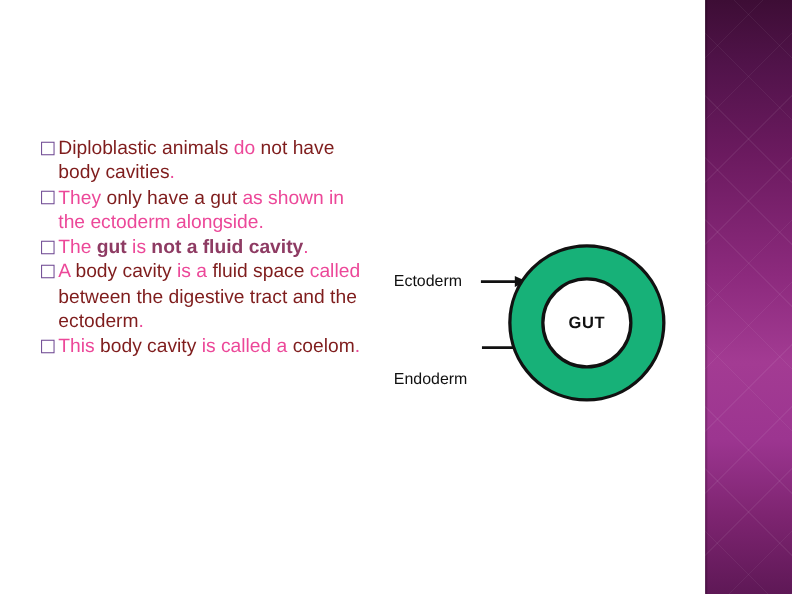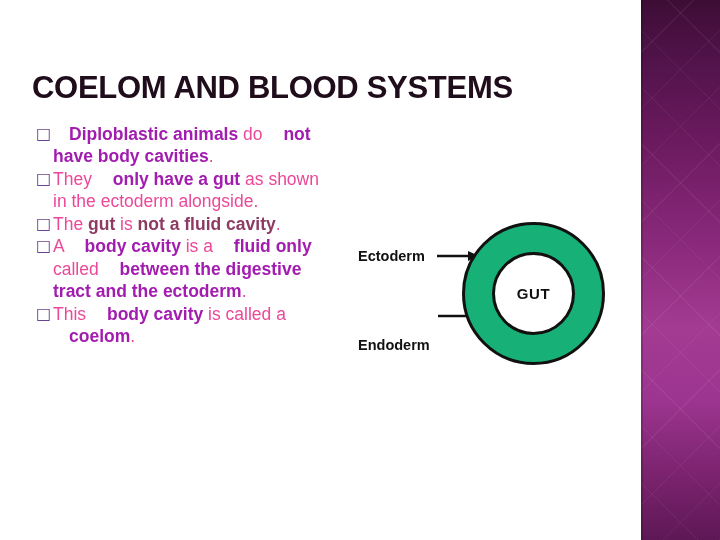--- a/index.html
+++ b/index.html
@@ -93,23 +93,22 @@
     width: 17px;
     font-size: 16px;
     line-height: 1.33;
     color: #6b4490;
     font-family: "DejaVu Sans", sans-serif;
   }
   .bullet-text {
     flex: 1 1 auto;
   }
   .hl-purple {
-    color: #a21caf;
-    font-weight: bold;
-    margin-left: 16px;
+    color: #7f1d1d;
+    font-weight: normal;
   }
   .hl-wine {
     color: #8e3b63;
     font-weight: bold;
   }
   .plain {
     color: #ec4899;
     font-weight: normal;
   }
 
@@ -150,57 +149,56 @@
     font-family: "Liberation Sans", sans-serif;
     font-size: 15px;
     font-weight: bold;
     color: #111111;
     letter-spacing: 0.6px;
   }
   .diagram-label {
     position: absolute;
     font-family: "Liberation Sans", sans-serif;
     font-size: 14.5px;
-    font-weight: bold;
+    font-weight: normal;
     color: #111111;
     white-space: nowrap;
   }
   #ectoderm-label { left: 0px; top: 30px; }
   #endoderm-label { left: 0px; top: 90px; margin-top: 29px; }
   #ectoderm-arrow { position: absolute; left: 79px; top: 31px; }
   #endoderm-arrow { position: absolute; left: 80px; top: 91px; }
 </style>
 </head>
 <body>
 
 <div id="slide">
 
   <div id="side-band">
     <div id="side-band-pattern"></div>
     <div id="side-band-edge"></div>
   </div>
 
-  <div id="title">COELOM AND BLOOD SYSTEMS</div>
 
   <div id="body">
       <div class="bullet">
         <span class="bullet-mark">□</span>
         <span class="bullet-text"><span class="hl-purple">Diploblastic animals </span><span class="plain">do </span><span class="hl-purple">not have body cavities</span><span class="plain">.</span></span>
       </div>
       <div class="bullet">
         <span class="bullet-mark">□</span>
         <span class="bullet-text"><span class="plain">They </span><span class="hl-purple">only have a gut </span><span class="plain">as shown in the ectoderm alongside.</span></span>
       </div>
       <div class="bullet">
         <span class="bullet-mark">□</span>
         <span class="bullet-text"><span class="plain">The </span><span class="hl-wine">gut </span><span class="plain">is </span><span class="hl-wine">not a fluid cavity</span><span class="plain">.</span></span>
       </div>
       <div class="bullet">
         <span class="bullet-mark">□</span>
-        <span class="bullet-text"><span class="plain">A </span><span class="hl-purple">body cavity </span><span class="plain">is a </span><span class="hl-purple">fluid only </span><span class="plain">called </span><span class="hl-purple">between the digestive tract and the ectoderm</span><span class="plain">.</span></span>
+        <span class="bullet-text"><span class="plain">A </span><span class="hl-purple">body cavity </span><span class="plain">is a </span><span class="hl-purple">fluid space </span><span class="plain">called </span><span class="hl-purple">between the digestive tract and the ectoderm</span><span class="plain">.</span></span>
       </div>
       <div class="bullet">
         <span class="bullet-mark">□</span>
         <span class="bullet-text"><span class="plain">This </span><span class="hl-purple">body cavity </span><span class="plain">is called a </span><span class="hl-purple">coelom</span><span class="plain">.</span></span>
       </div>
     </div>
 
   <div id="diagram">
 
     <div class="diagram-label" id="ectoderm-label">Ectoderm</div>

